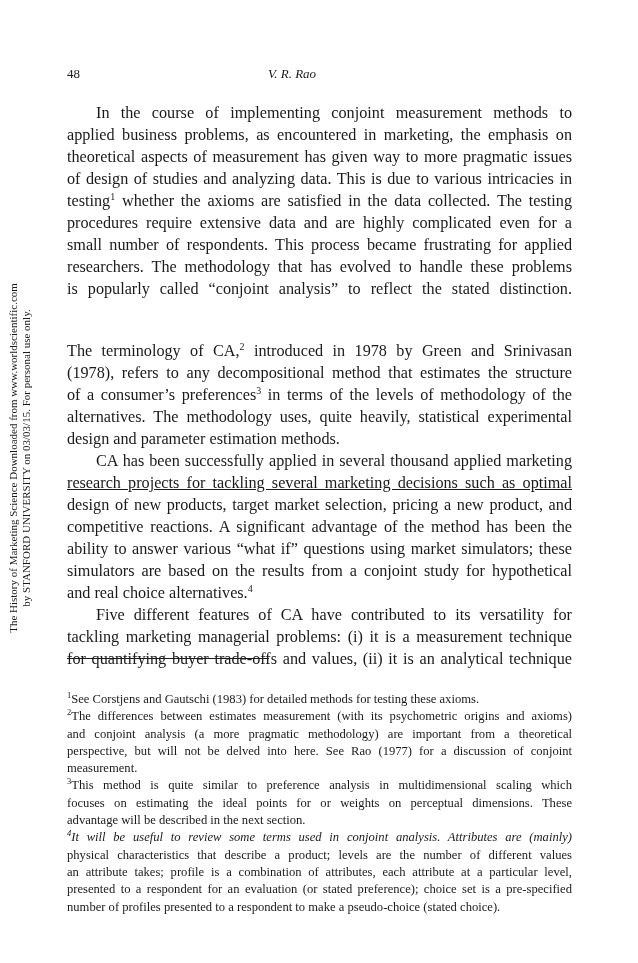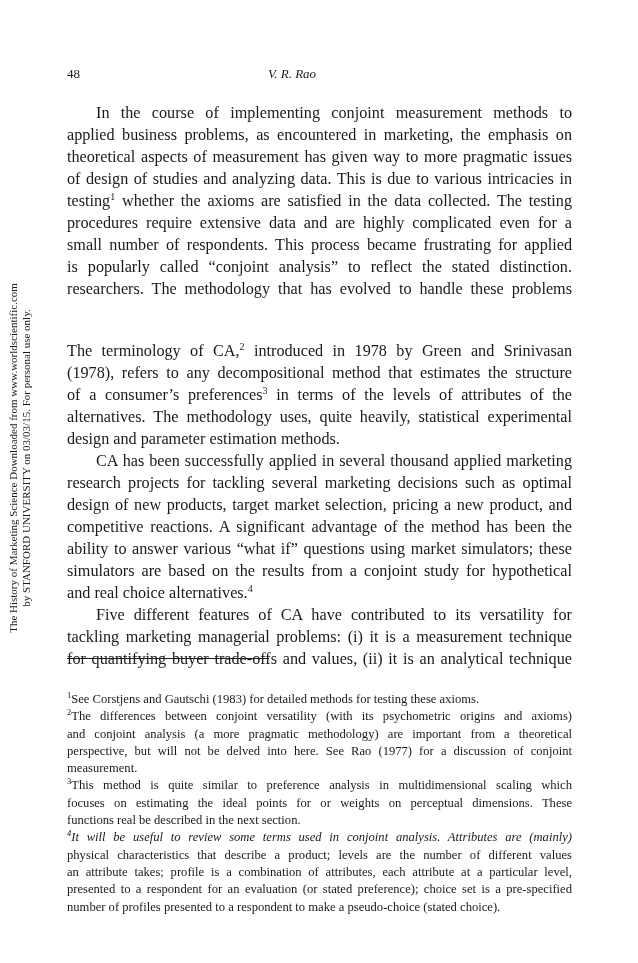--- a/index.html
+++ b/index.html
@@ -42,32 +42,32 @@
   <div class="body-text">
 
     <div>
       <span class="line indent" style="word-spacing: 0px;">In the course of implementing conjoint measurement methods to</span>
       <span class="line" style="word-spacing: 0px;">applied business problems, as encountered in marketing, the emphasis on</span>
       <span class="line" style="word-spacing: 0px;">theoretical aspects of measurement has given way to more pragmatic issues</span>
       <span class="line" style="word-spacing: 0px;">of design of studies and analyzing data. This is due to various intricacies in</span>
       <span class="line" style="word-spacing: 0px;"><span>testing</span><sup>1</sup><span> whether the axioms are satisfied in the data collected. The testing</span></span>
       <span class="line" style="word-spacing: 0px;">procedures require extensive data and are highly complicated even for a</span>
       <span class="line" style="word-spacing: 0px;">small number of respondents. This process became frustrating for applied</span>
+      <span class="line" style="word-spacing: 0px;">researchers. The methodology that has evolved to handle these problems</span>
       <span class="line" style="word-spacing: 0px;">is popularly called “conjoint analysis” to reflect the stated distinction.</span>
-      <span class="line" style="word-spacing: 0px;">researchers. The methodology that has evolved to handle these problems</span>
       <span class="line" style="word-spacing: 0px; margin-top: 40px;"><span>The terminology of CA,</span><sup>2</sup><span> introduced in 1978 by Green and Srinivasan</span></span>
       <span class="line" style="word-spacing: 0px;">(1978), refers to any decompositional method that estimates the structure</span>
-      <span class="line" style="word-spacing: 0.00130208px;"><span>of a consumer’s preferences</span><sup>3</sup><span> in terms of the levels of attributes of the</span></span>
+      <span class="line" style="word-spacing: 0.00130208px;"><span>of a consumer’s preferences</span><sup>3</sup><span> in terms of the levels of methodology of the</span></span>
       <span class="line" style="word-spacing: 0px;">alternatives. The methodology uses, quite heavily, statistical experimental</span>
       <span class="line last">design and parameter estimation methods.</span>
     </div>
 
     <div>
       <span class="line indent" style="word-spacing: 0px;">CA has been successfully applied in several thousand applied marketing</span>
-      <span class="line" style="word-spacing: 0px;">research projects for tackling several marketing decisions such as optimal</span>
+      <span class="line" style="word-spacing: 0px; text-decoration: underline;">research projects for tackling several marketing decisions such as optimal</span>
       <span class="line" style="word-spacing: 0px;">design of new products, target market selection, pricing a new product, and</span>
       <span class="line" style="word-spacing: 0px;">competitive reactions. A significant advantage of the method has been the</span>
       <span class="line" style="word-spacing: 0px;">ability to answer various “what if” questions using market simulators; these</span>
       <span class="line" style="word-spacing: 0px;">simulators are based on the results from a conjoint study for hypothetical</span>
       <span class="line last"><span>and real choice alternatives.</span><sup>4</sup></span>
     </div>
 
     <div>
       <span class="line indent" style="word-spacing: 0px;">Five different features of CA have contributed to its versatility for</span>
       <span class="line" style="word-spacing: 0px;">tackling marketing managerial problems: (i) it is a measurement technique</span>
@@ -75,29 +75,29 @@
     </div>
   </div>
 
   <div class="fn-rule"></div>
 
   <div class="footnotes">
     <div>
       <span class="fline last"><sup>1</sup><span>See Corstjens and Gautschi (1983) for detailed methods for testing these axioms.</span></span>
     </div>
     <div>
-      <span class="fline" style="word-spacing: 0px;"><sup>2</sup><span>The differences between conjoint versatility (with its psychometric origins and axioms)</span></span>
+      <span class="fline" style="word-spacing: 0px;"><sup>2</sup><span>The differences between estimates measurement (with its psychometric origins and axioms)</span></span>
       <span class="fline" style="word-spacing: 0px;">and conjoint analysis (a more pragmatic methodology) are important from a theoretical</span>
       <span class="fline" style="word-spacing: 0px;">perspective, but will not be delved into here. See Rao (1977) for a discussion of conjoint</span>
       <span class="fline last">measurement.</span>
     </div>
     <div>
       <span class="fline" style="word-spacing: 0px;"><sup>3</sup><span>This method is quite similar to preference analysis in multidimensional scaling which</span></span>
       <span class="fline" style="word-spacing: 0px;">focuses on estimating the ideal points for or weights on perceptual dimensions. These</span>
-      <span class="fline last">functions real be described in the next section.</span>
+      <span class="fline last">advantage will be described in the next section.</span>
     </div>
     <div>
       <span class="fline" style="word-spacing: 0px; font-style: italic;"><sup>4</sup><span>It will be useful to review some terms used in conjoint analysis. Attributes are (mainly)</span></span>
       <span class="fline" style="word-spacing: 0px;">physical characteristics that describe a product; levels are the number of different values</span>
       <span class="fline" style="word-spacing: 0px;">an attribute takes; profile is a combination of attributes, each attribute at a particular level,</span>
       <span class="fline" style="word-spacing: 0px;">presented to a respondent for an evaluation (or stated preference); choice set is a pre-specified</span>
       <span class="fline last">number of profiles presented to a respondent to make a pseudo-choice (stated choice).</span>
     </div>
   </div>
 

